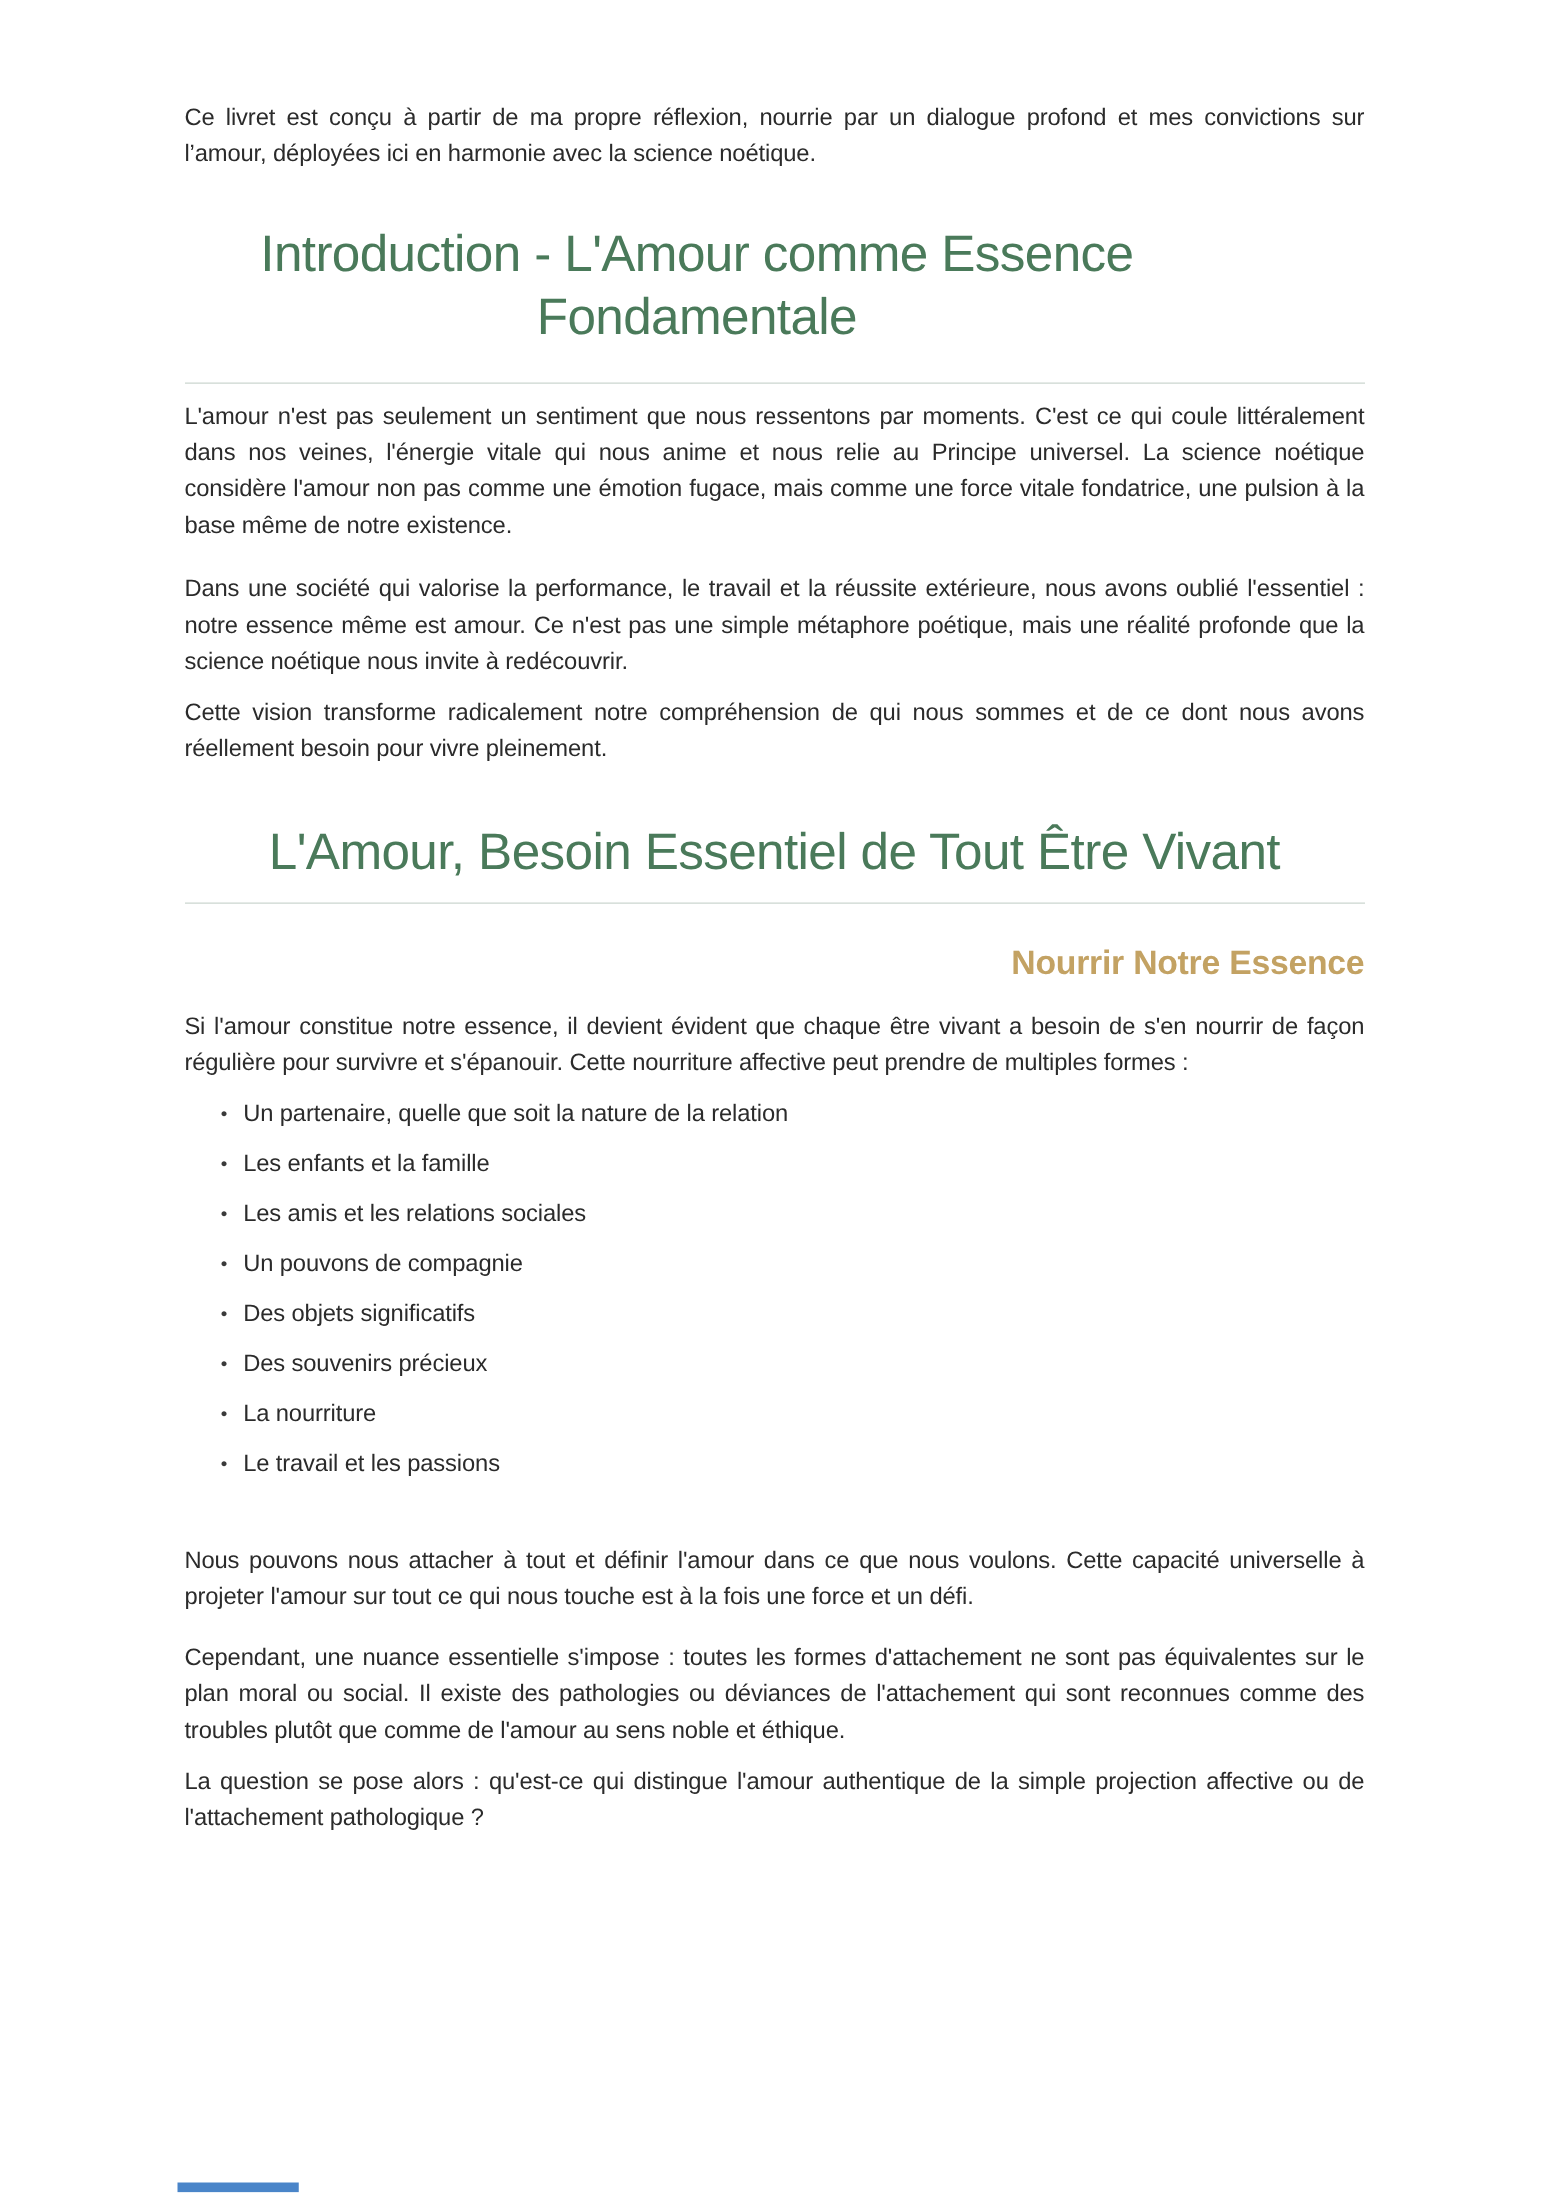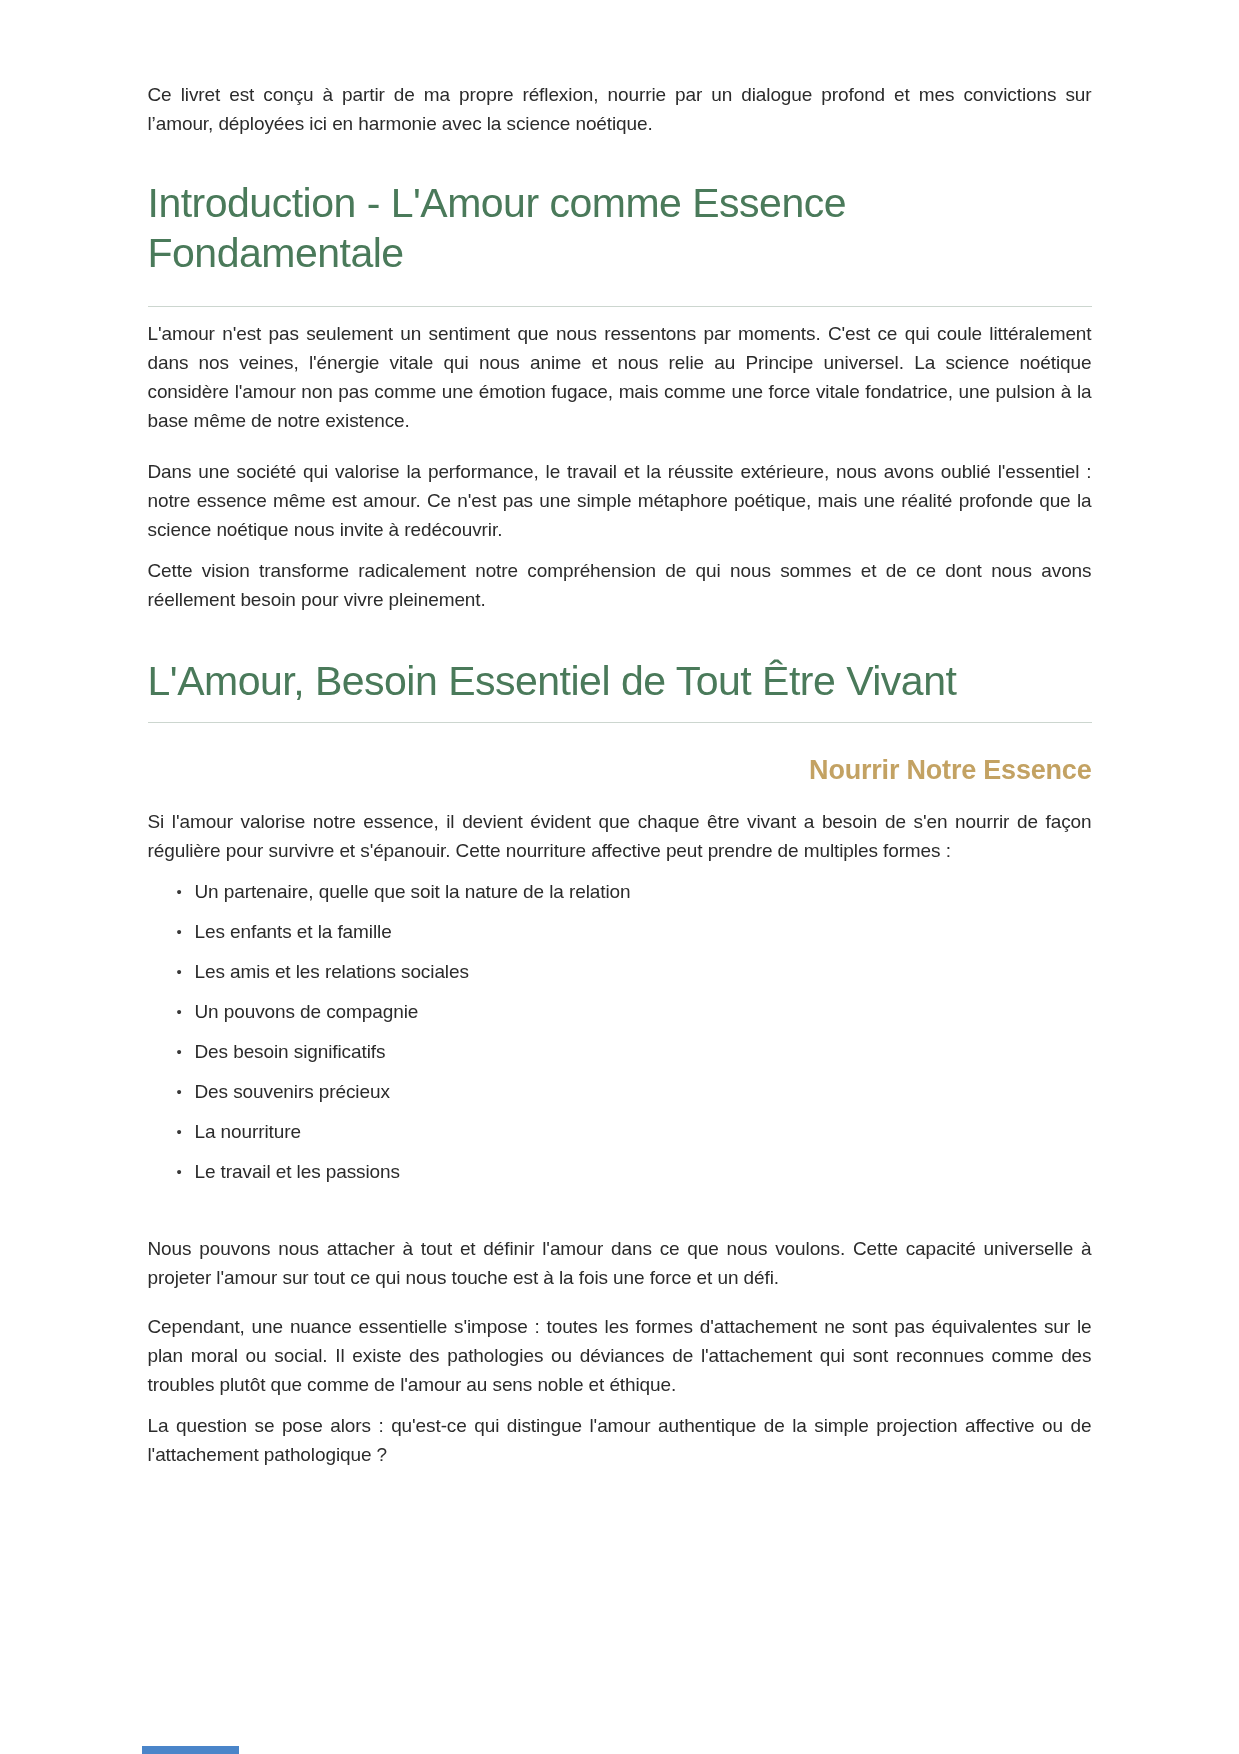--- a/index.html
+++ b/index.html
@@ -31,20 +31,21 @@
     margin-top: 80px;
   }
   h1.doc-h1 {
     font-family: "Liberation Sans", sans-serif;
     font-weight: 400;
     font-size: 41px;
     line-height: 50px;
     color: #4a7a5a;
     letter-spacing: -0.5px;
     margin: 0;
+    text-align: center;
   }
   h1.first {
     margin-top: 40px;
     max-width: 820px;
   }
   h1.second {
     margin-top: 42px;
   }
   .rule {
     border: none;
@@ -111,42 +112,42 @@
   <p class="body-text after-rule">Dans une société qui valorise la performance, le travail et la réussite extérieure, nous avons oublié l'essentiel : notre essence même est amour. Ce n'est pas une simple métaphore poétique, mais une réalité profonde que la science noétique nous invite à redécouvrir.</p>
 
   <p class="body-text">Cette vision transforme radicalement notre compréhension de qui nous sommes et de ce dont nous avons réellement besoin pour vivre pleinement.</p>
 
   <h1 class="doc-h1 second">L'Amour, Besoin Essentiel de Tout Être Vivant</h1>
 
   <hr class="rule rule-2">
 
   <h2 class="doc-h2">Nourrir Notre Essence</h2>
 
-  <p class="body-text after-h2">Si l'amour valorise notre essence, il devient évident que chaque être vivant a besoin de s'en nourrir de façon régulière pour survivre et s'épanouir. Cette nourriture affective peut prendre de multiples formes :</p>
+  <p class="body-text after-h2">Si l'amour constitue notre essence, il devient évident que chaque être vivant a besoin de s'en nourrir de façon régulière pour survivre et s'épanouir. Cette nourriture affective peut prendre de multiples formes :</p>
 
   <ul class="doc-list">
     <li>
       <span class="bullet">•</span>
       <span>Un partenaire, quelle que soit la nature de la relation</span>
     </li>
     <li>
       <span class="bullet">•</span>
       <span>Les enfants et la famille</span>
     </li>
     <li>
       <span class="bullet">•</span>
       <span>Les amis et les relations sociales</span>
     </li>
     <li>
       <span class="bullet">•</span>
       <span>Un pouvons de compagnie</span>
     </li>
     <li>
       <span class="bullet">•</span>
-      <span>Des besoin significatifs</span>
+      <span>Des objets significatifs</span>
     </li>
     <li>
       <span class="bullet">•</span>
       <span>Des souvenirs précieux</span>
     </li>
     <li>
       <span class="bullet">•</span>
       <span>La nourriture</span>
     </li>
     <li>

